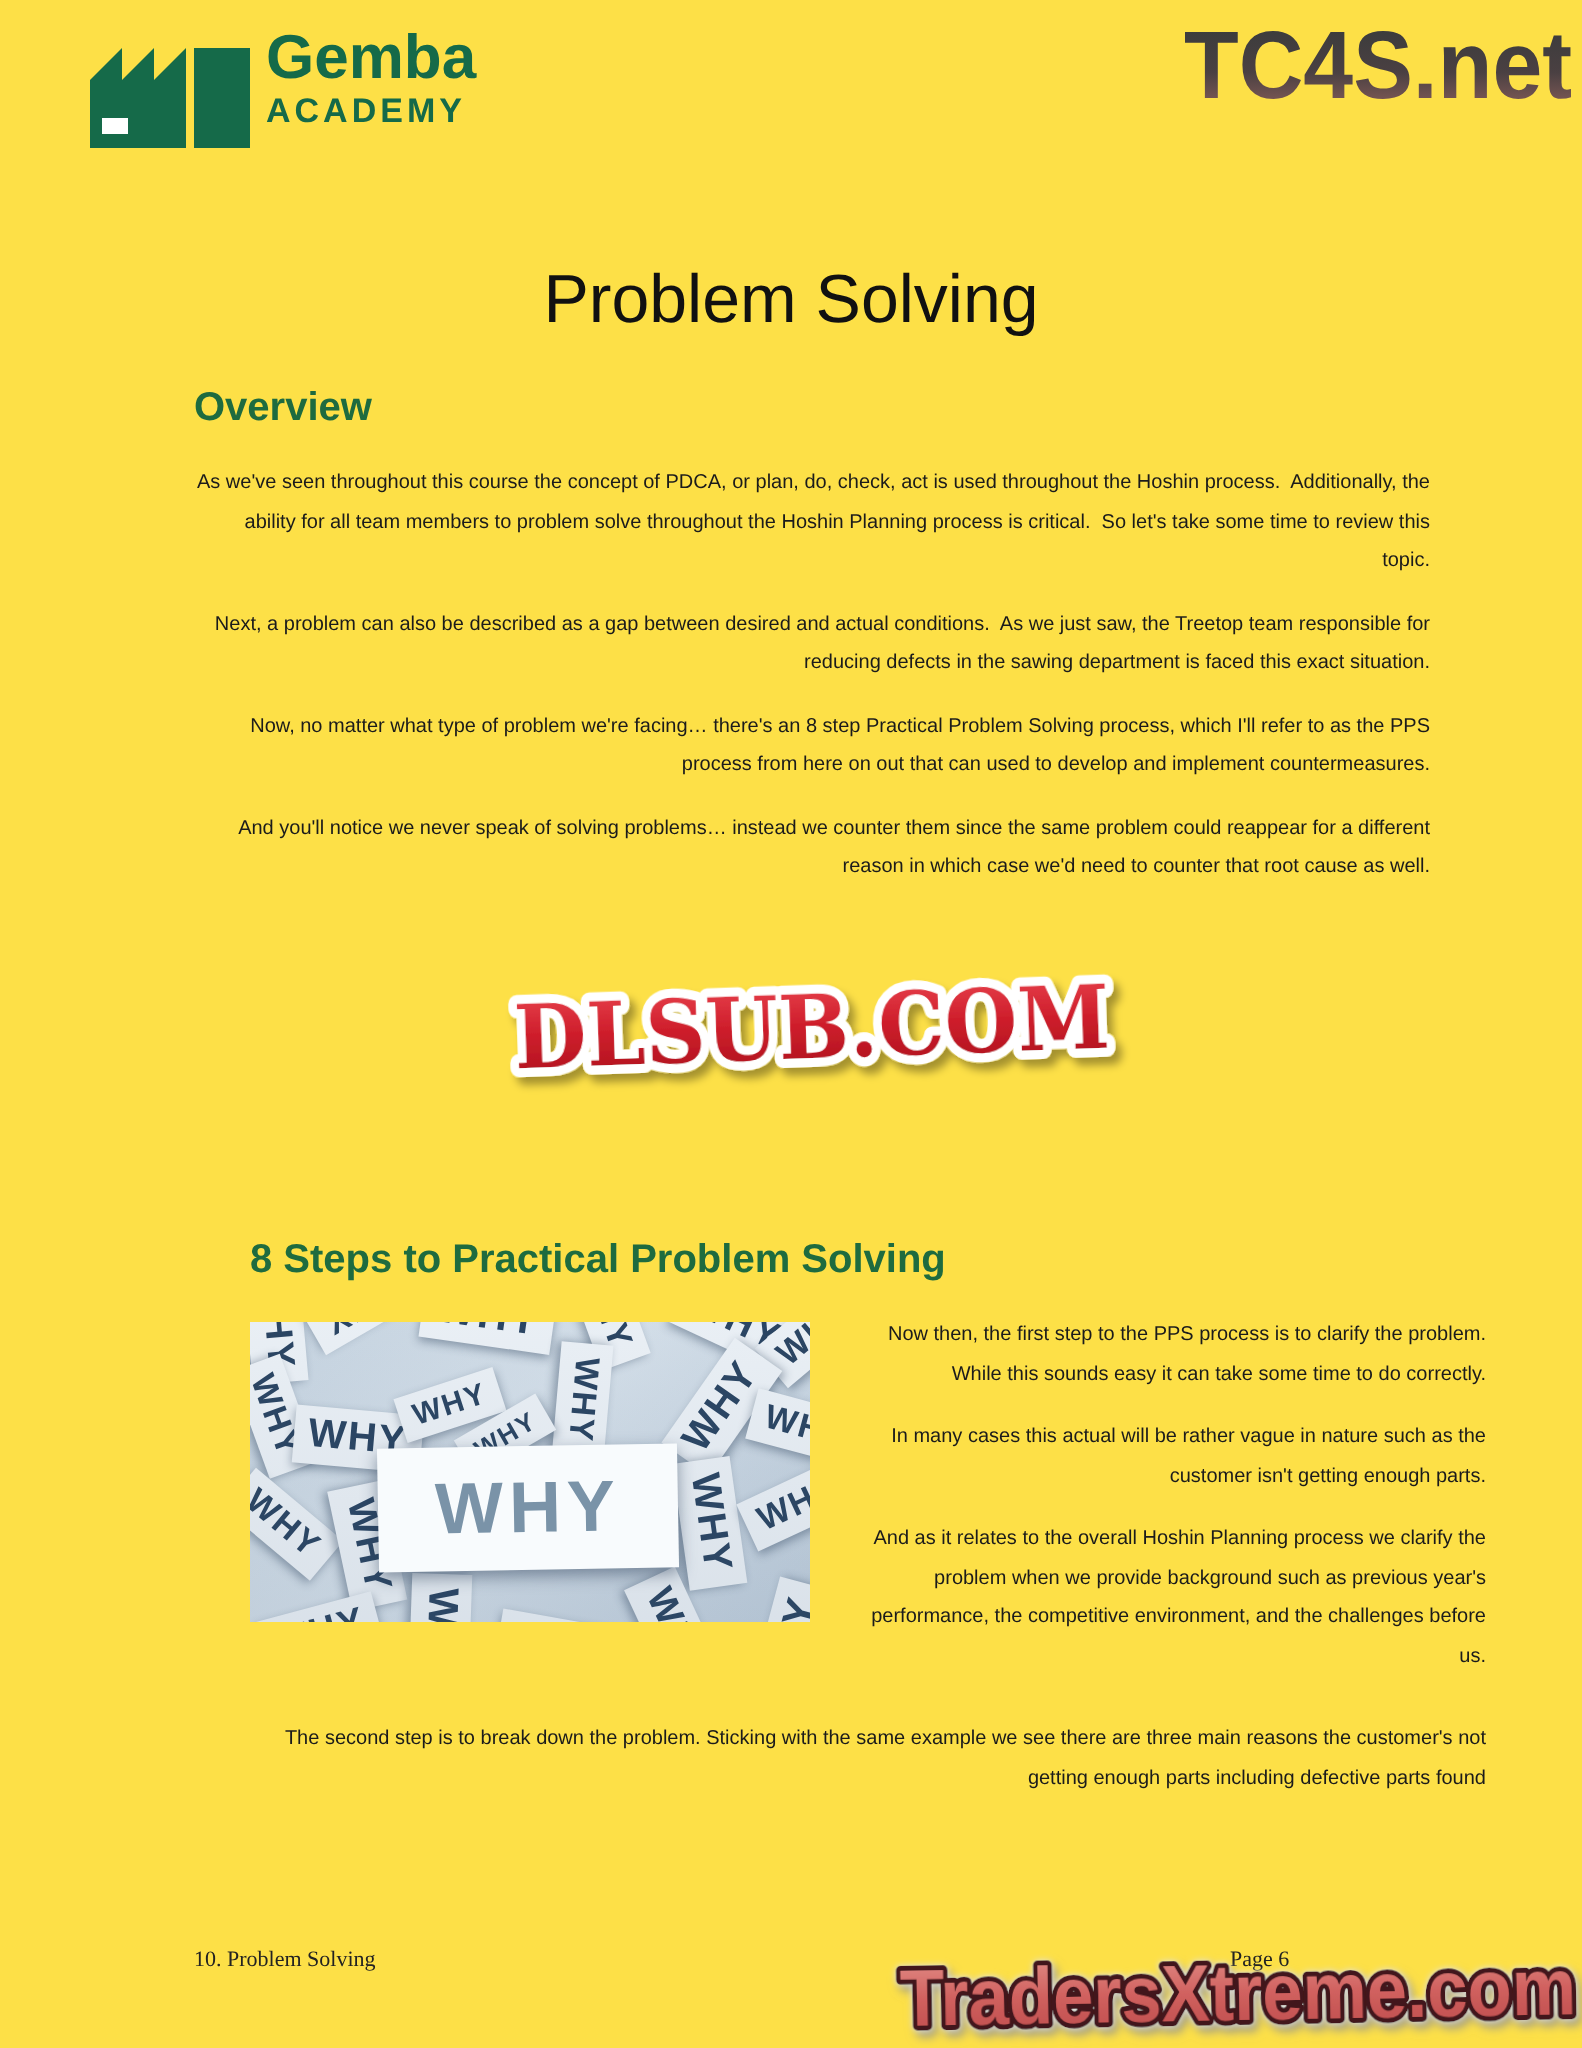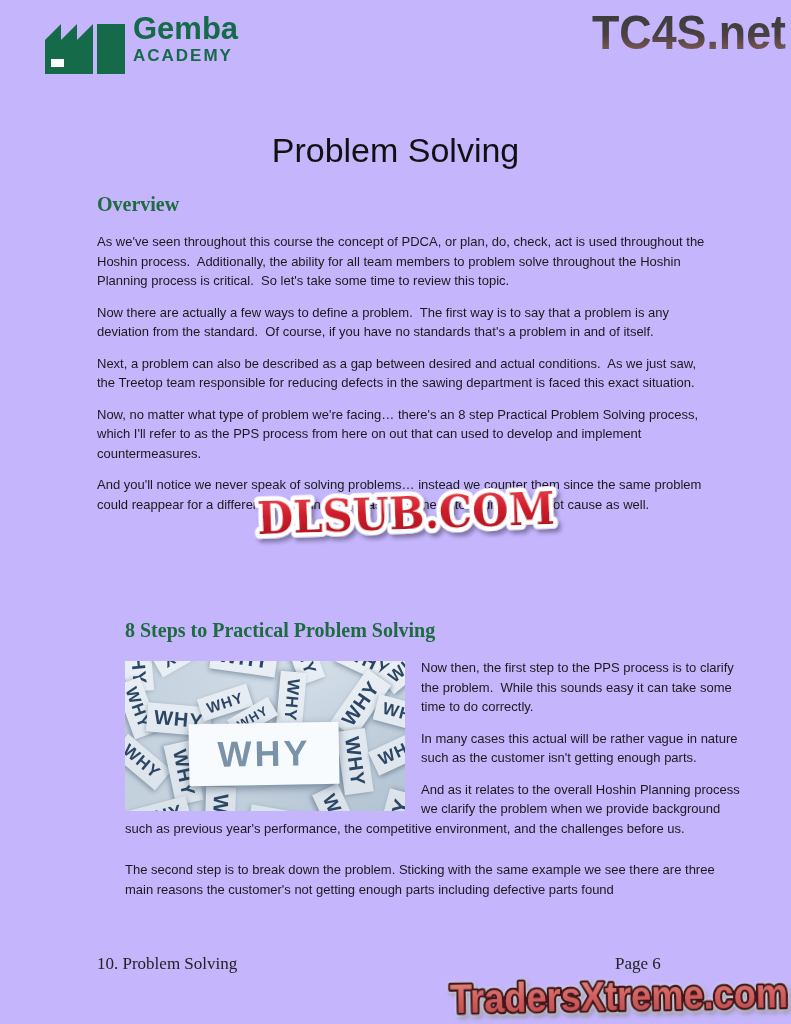--- a/index.html
+++ b/index.html
@@ -2,21 +2,21 @@
 <html><head>
 <meta charset="utf-8">
 <style>
   * { margin: 0; padding: 0; box-sizing: border-box; }
   html, body { background: #888; }
   .page {
     position: relative;
     width: 791px;
     height: 1024px;
     margin: 0 auto;
-    background: #c4b5fd;
+    background: #fde047;
     overflow: hidden;
     font-family: "Liberation Sans", sans-serif;
     color: #1b1b1b;
   }
 
   
   .logo { position: absolute; left: 45px; top: 12px; display: flex; align-items: flex-start; }
   .logo-icon { width: 80px; height: 62px; }
   .logo-text { margin-left: 8px; color: #156a49; }
   .logo-name { display: block; font-size: 31px; font-weight: bold; letter-spacing: 0px; line-height: 34px; }
@@ -31,25 +31,24 @@
     letter-spacing: 0px;
   }
 
   
   .sec { position: absolute; left: 97px; width: 618px; }
   .sec-overview { top: 193px; }
   .sec-steps { top: 619px; margin-left: 28px; }
   h2.green {
     color: #1e6b3f; font-size: 20px; font-weight: bold; margin-bottom: 16px;
     letter-spacing: 0px;
-    font-family: Liberation Serif, serif;
   }
   .para {
-    font-size: 13px; line-height: 19.5px; margin-bottom: 12px;
-    white-space: pre-wrap; color: #1b1b1b;
+    font-size: 10px; line-height: 19.5px; margin-bottom: 12px;
+    white-space: pre-wrap; color: #1b1b1b; text-align: right;
   }
 
   
   .why-image {
     float: left; width: 280px; height: 150px; margin: 3px 16px 6px 0;
     position: relative; overflow: hidden;
     background: linear-gradient(135deg, #cdd9e4 0%, #dde6ee 45%, #c5d2df 100%);
   }
   .why-image::after {
     content: ""; position: absolute; inset: 0;
@@ -65,22 +64,22 @@
   .why-center {
     position: absolute; left: 64px; top: 62px; width: 150px; height: 62px;
     background: #f8fbfd; z-index: 2; transform: rotate(-1deg);
     box-shadow: 0 3px 8px rgba(40,60,85,0.5);
     display: flex; align-items: center; justify-content: center;
     font-size: 36px; font-weight: bold; color: #7a93a8; letter-spacing: 3px;
   }
 
   
   .footer-left, .footer-right {
-    position: absolute; top: 954px; font-family: "Liberation Serif", serif;
-    font-size: 17px; color: #222;
+    position: absolute; top: 974px; font-family: "Liberation Serif", serif;
+    font-size: 11px; color: #222;
   }
   .footer-left { left: 97px; }
   .footer-right { left: 615px; }
 
   
   .wm-mid { position: absolute; left: 246px; top: 480px; transform: rotate(-2deg); z-index: 6; }
   .wm-bottom { position: absolute; right: -4px; top: 969px; transform: rotate(-1deg); z-index: 6; }
 
   .dlsub-text {
     font-family: "DejaVu Serif", serif; font-weight: bold;
@@ -122,21 +121,20 @@
       </linearGradient>
     </defs>
     <text class="tc4s-text" x="100" y="46" text-anchor="middle" font-size="48" textLength="194" lengthAdjust="spacingAndGlyphs" fill="url(#tc4s-grad)">TC4S.net</text>
   </svg>
 
   <h1 class="doc-title">Problem Solving</h1>
 
   <div class="sec sec-overview">
     <h2 class="green">Overview</h2>
     <p class="para">As we've seen throughout this course the concept of PDCA, or plan, do, check, act is used throughout the Hoshin process.  Additionally, the ability for all team members to problem solve throughout the Hoshin Planning process is critical.  So let's take some time to review this topic.</p>
-    <p class="para">Now there are actually a few ways to define a problem.  The first way is to say that a problem is any deviation from the standard.  Of course, if you have no standards that's a problem in and of itself.</p>
     <p class="para">Next, a problem can also be described as a gap between desired and actual conditions.  As we just saw, the Treetop team responsible for reducing defects in the sawing department is faced this exact situation.</p>
     <p class="para">Now, no matter what type of problem we're facing… there's an 8 step Practical Problem Solving process, which I'll refer to as the PPS process from here on out that can used to develop and implement countermeasures.</p>
     <p class="para">And you'll notice we never speak of solving problems… instead we counter them since the same problem could reappear for a different reason in which case we'd need to counter that root cause as well.</p>
   </div>
 
   <div class="sec sec-steps">
     <h2 class="green">8 Steps to Practical Problem Solving</h2>
     <div class="why-image">
       <div class="why-center">WHY</div>
     <div class="why-tile" style="left: -18px; top: -14px; transform: rotate(85deg); font-size: 19px;">WHY</div>

